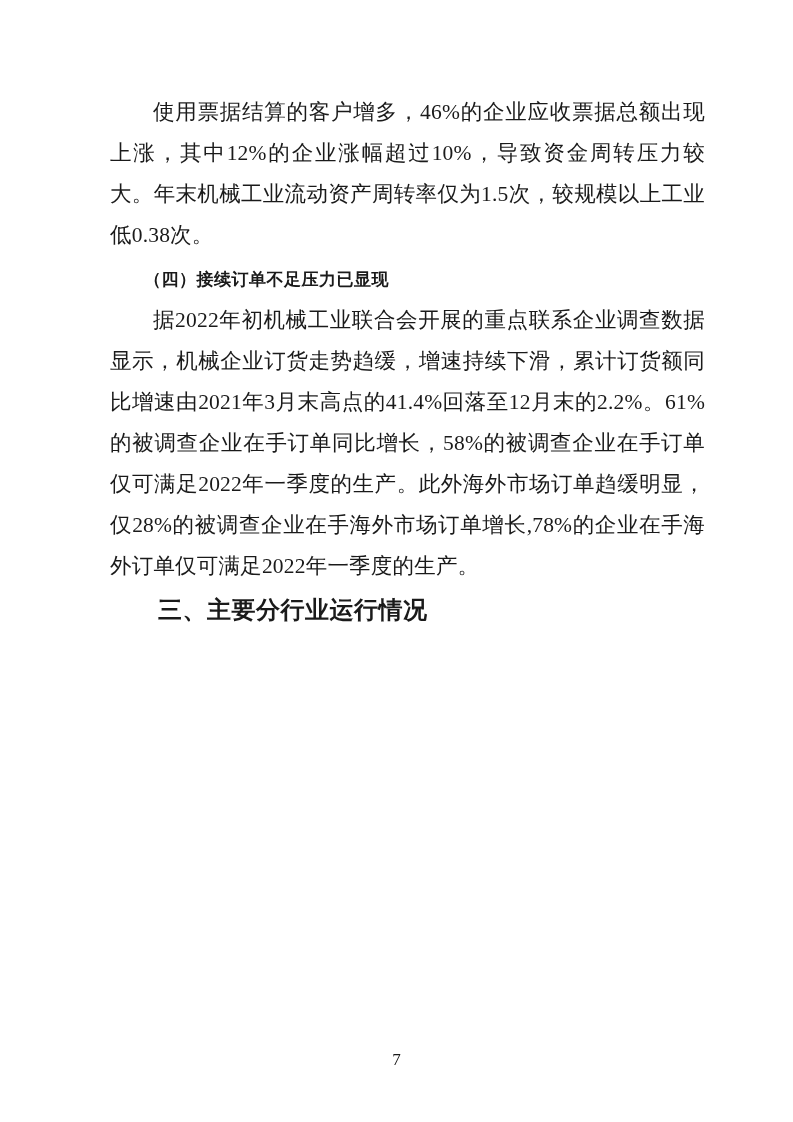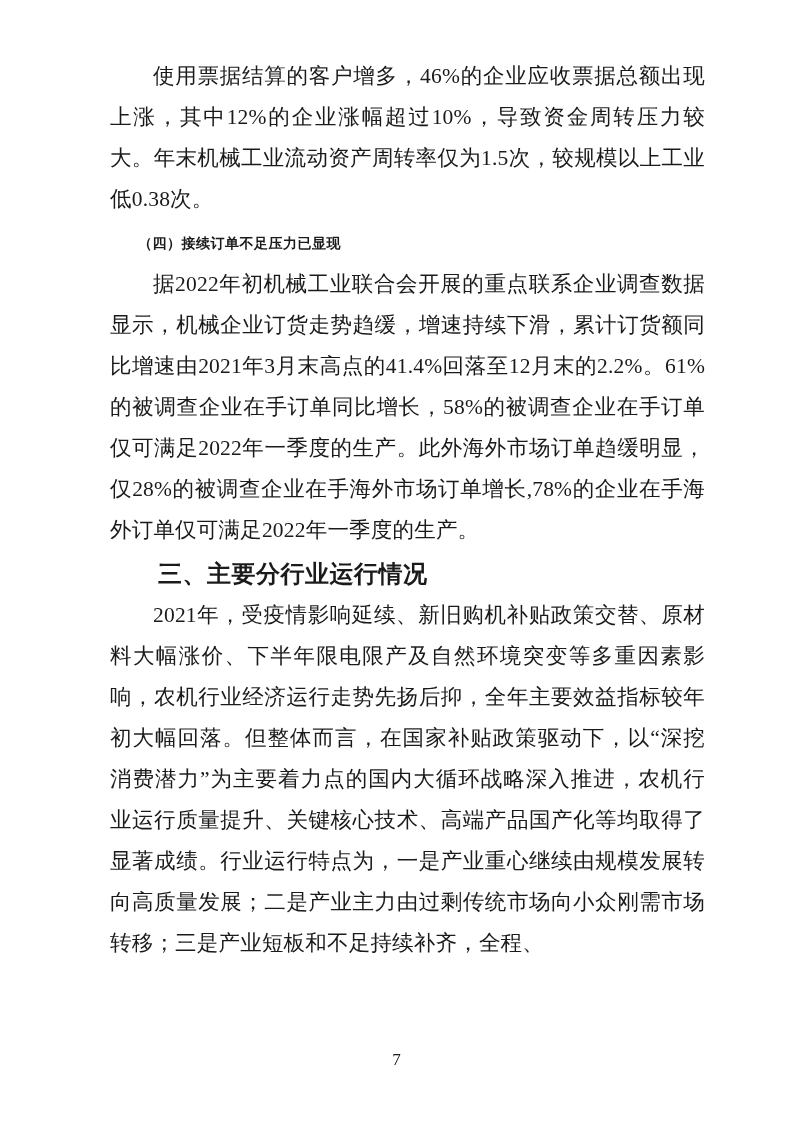--- a/index.html
+++ b/index.html
@@ -15,42 +15,42 @@
     position: relative;
     overflow: hidden;
   }
   .page {
     position: absolute;
     top: 0;
     left: 0;
     width: 793px;
     height: 1122px;
     box-sizing: border-box;
-    padding: 56px 88px 60px 110px;
+    padding: 92px 88px 60px 110px;
   }
   .doc-body {
     width: 100%;
   }
   p {
     margin: 0;
     font-size: 21.5px;
     line-height: 41px;
     text-align: justify;
     text-justify: inter-ideograph;
     letter-spacing: 0.2px;
   }
   p.body-text {
     text-indent: 2em;
     font-family: "Liberation Serif", "DejaVu Serif", serif;
   }
   p.heading-sub {
     text-indent: 2em;
     font-weight: bold;
     font-family: "DejaVu Sans", "Liberation Sans", sans-serif;
-    font-size: 14px;
+    font-size: 17px;
     letter-spacing: 0.5px;
   }
   p.heading-main {
     text-indent: 2em;
     font-weight: bold;
     font-family: "DejaVu Sans", "Liberation Sans", sans-serif;
     font-size: 24px;
     letter-spacing: 0.5px;
   }
   .gap-sm { height: 3px; }
@@ -77,18 +77,17 @@
 
     <p class="heading-sub">（四）接续订单不足压力已显现</p>
 
     <p class="body-text">据2022年初机械工业联合会开展的重点联系企业调查数据显示，机械企业订货走势趋缓，增速持续下滑，累计订货额同比增速由2021年3月末高点的41.4%回落至12月末的2.2%。61%的被调查企业在手订单同比增长，58%的被调查企业在手订单仅可满足2022年一季度的生产。此外海外市场订单趋缓明显，仅28%的被调查企业在手海外市场订单增长,78%的企业在手海外订单仅可满足2022年一季度的生产。</p>
 
     <div class="gap-sm"></div>
 
     <p class="heading-main">三、主要分行业运行情况</p>
 
 
-    <p class="body-text">2021年，受疫情影响延续、新旧购机补贴政策交替、原材料大幅涨价、下半年限电限产及自然环境突变等多重因素影响，农机行业经济运行走势先扬后抑，全年主要效益指标较年初大幅回落。但整体而言，在国家补贴政策驱动下，以“深挖消费潜力”为主要着力点的国内大循环战略深入推进，农机行业运行质量提升、关键核心技术、高端产品国产化等均取得了显著成绩。行业运行特点为，一是产业重心继续由规模发展转向高质量发展；二是产业主力由过剩传统市场向小众刚需市场转移；三是产业短板和不足持续补齐，全程、</p>
 
   </div>
 
   <div class="page-number">7</div>
 </div>
 
 </body></html>

